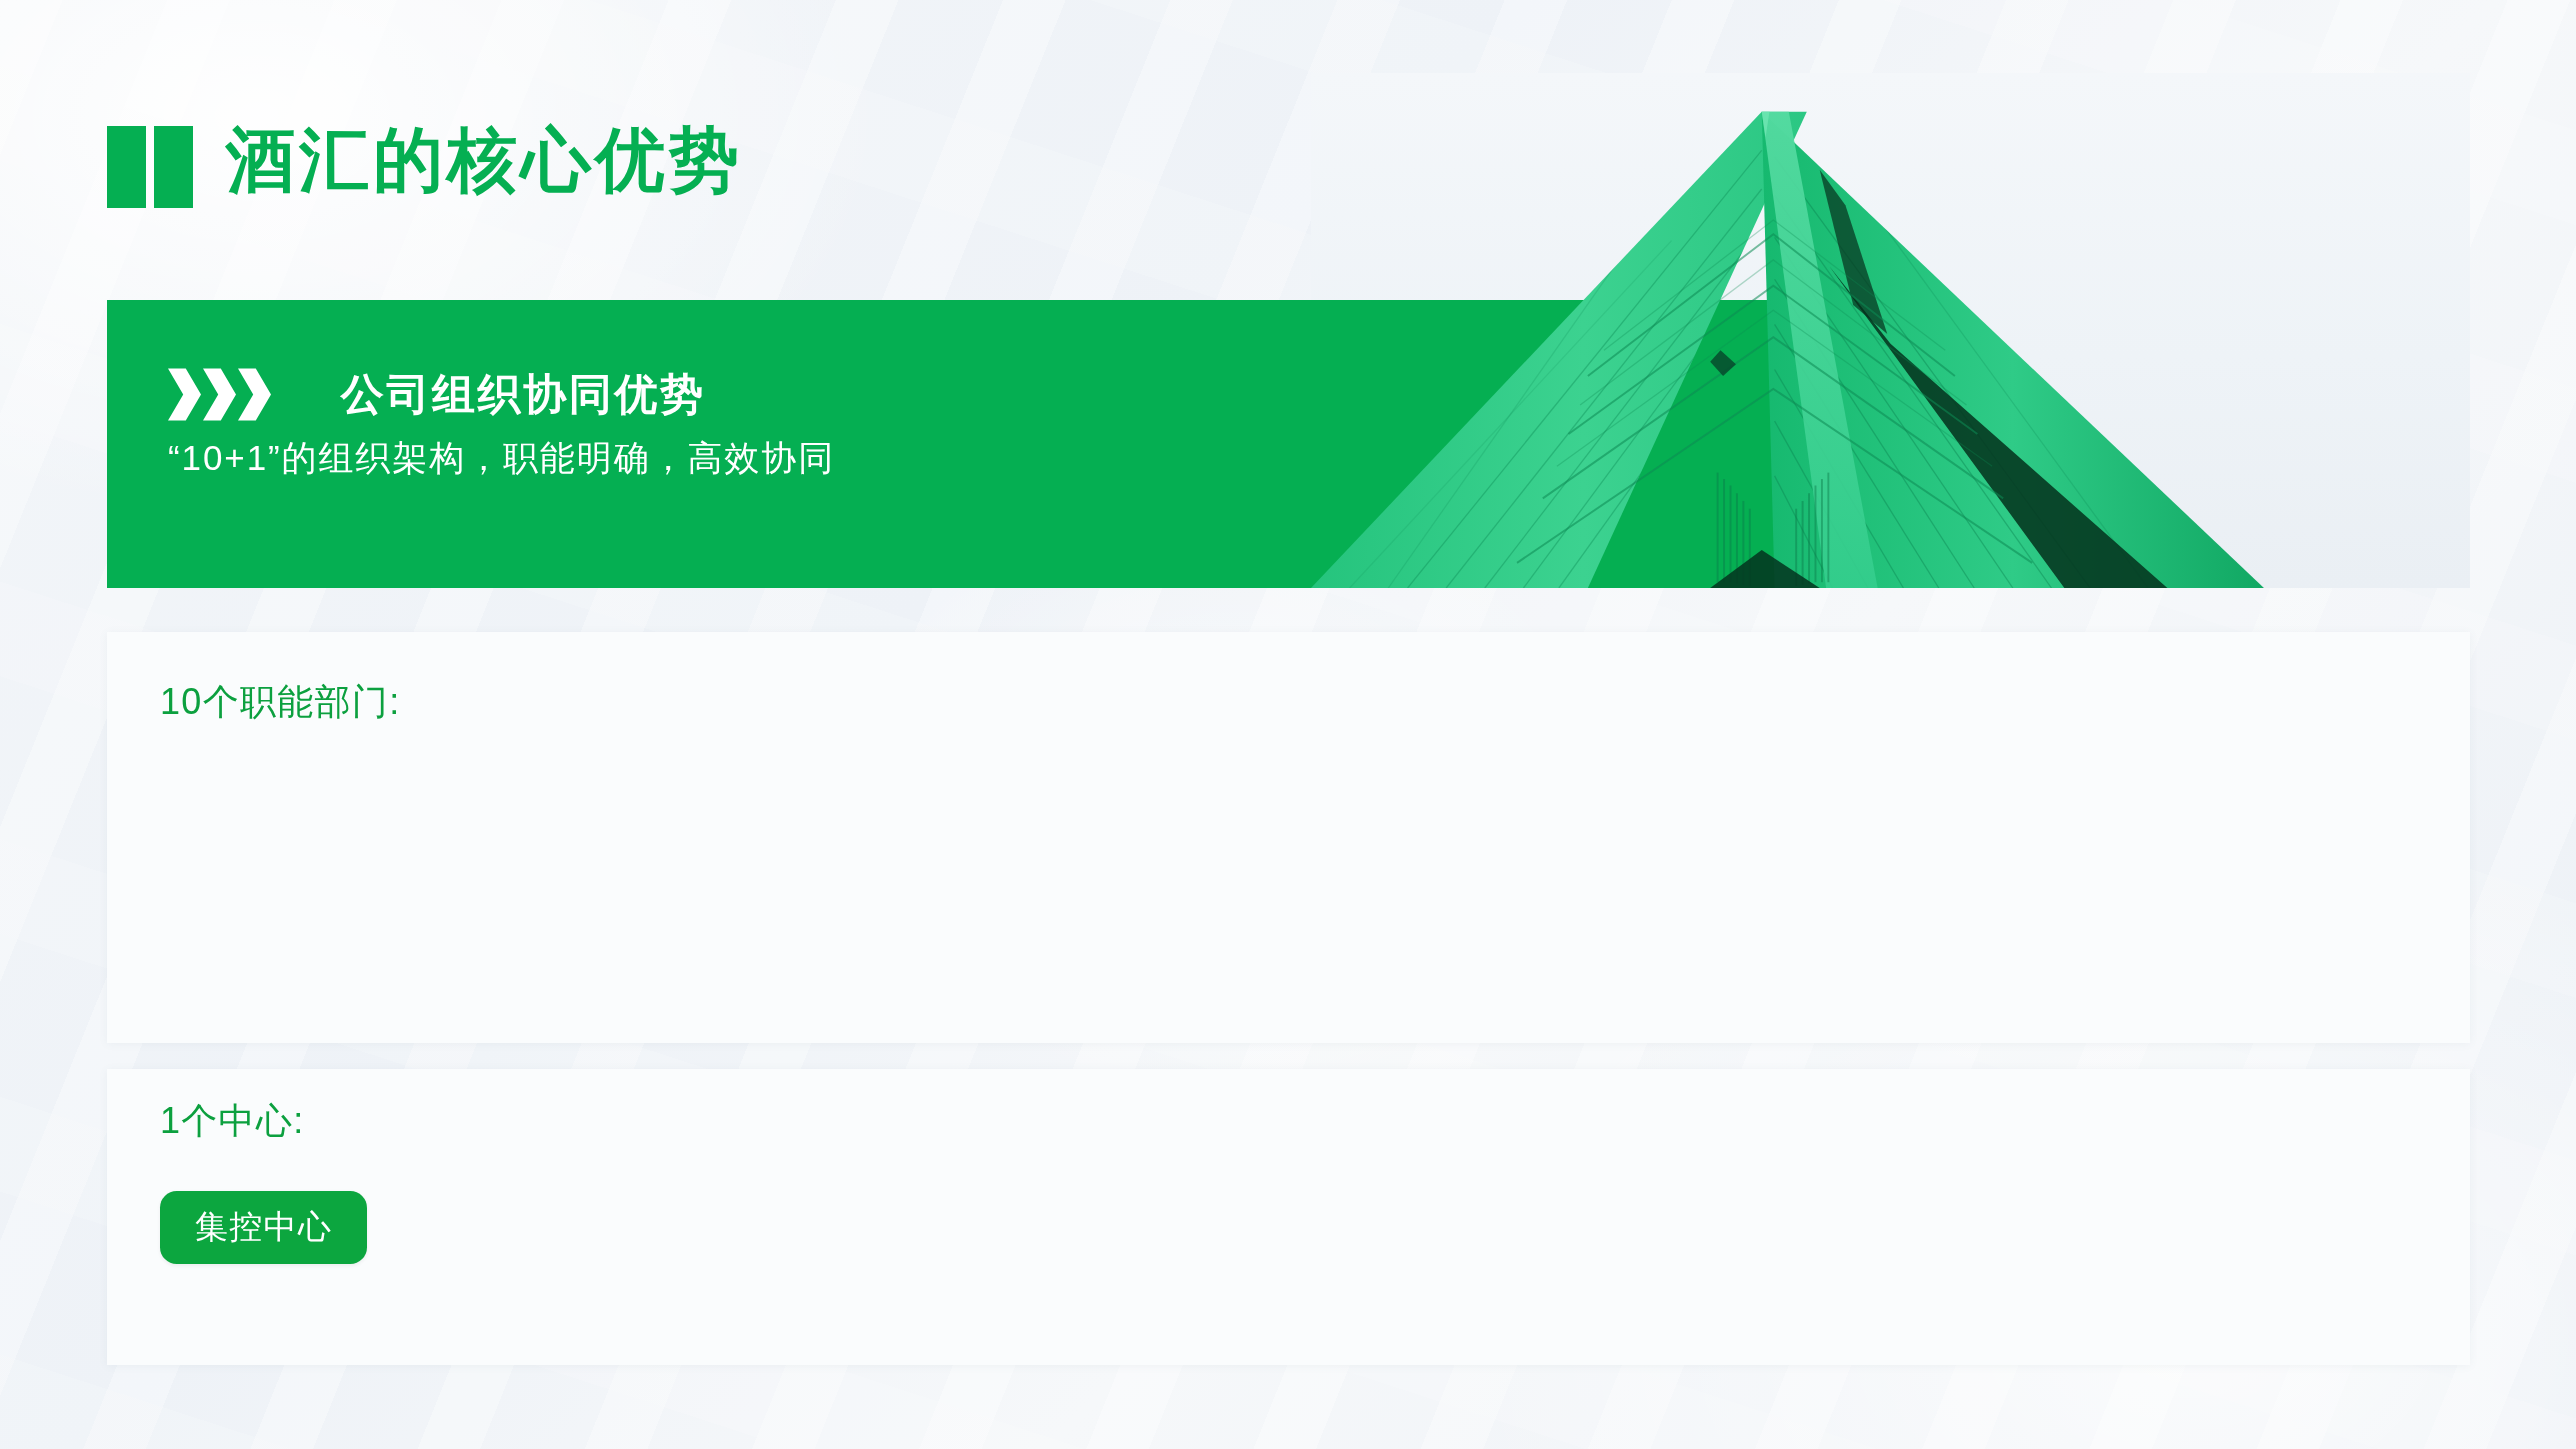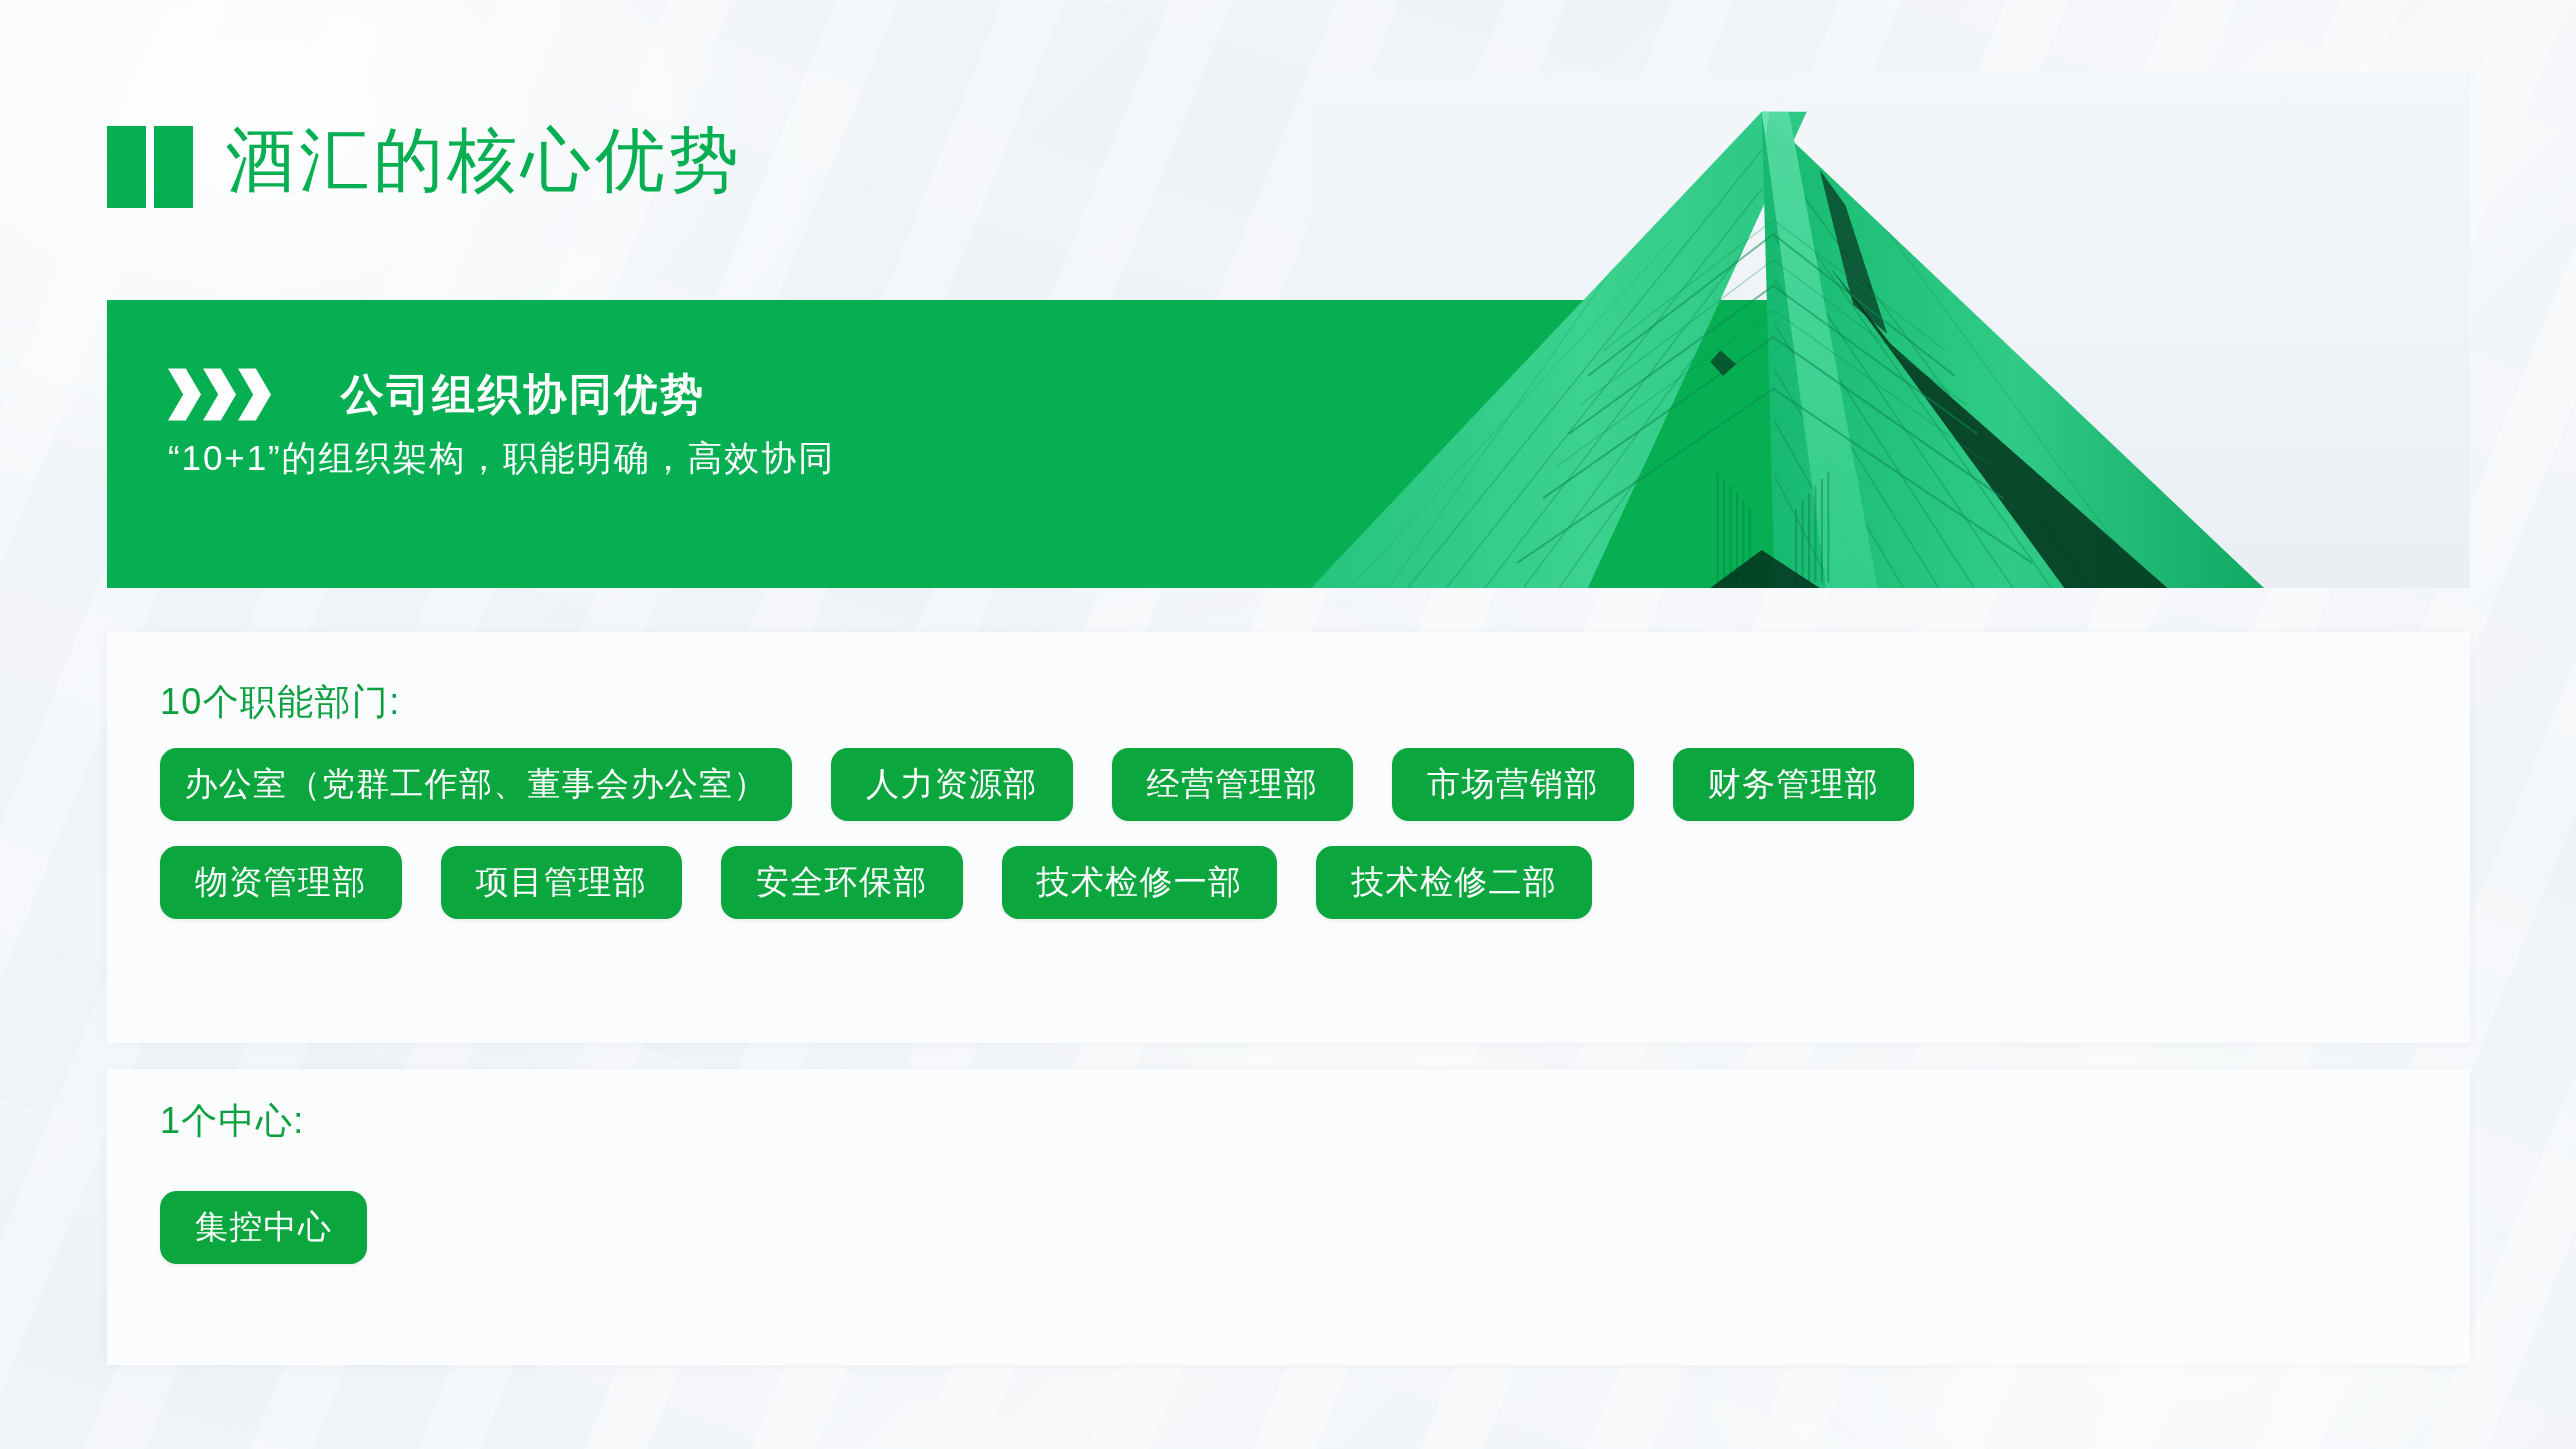--- a/index.html
+++ b/index.html
@@ -33,21 +33,21 @@
 
   
   #title-row {
     position:absolute; left:107px; top:126px;
     display:flex; align-items:flex-start;
   }
   .accent-bar { width:39px; height:82px; background:#05AF52; }
   .accent-bar + .accent-bar { margin-left:8.4px; }
   #page-title {
     margin-left:32px;
-    font-size:70px; font-weight:400; line-height:0.98;
+    font-size:70px; font-weight:700; line-height:0.98;
     color:#05AF52; letter-spacing:3.9px;
     white-space:nowrap;
   }
 
   
   #dots {
     position:absolute; right:111px; top:117px;
     display:flex; gap:18px; align-items:center;
   }
   .dot { width:23px; height:23px; border-radius:50%; }
@@ -266,39 +266,20 @@
           </svg>
         </div>
         <div id="banner-heading">公司组织协同优势</div>
       </div>
       <div id="banner-sub">“10+1”的组织架构，职能明确，高效协同</div>
     </div>
   </div>
 
   <div class="card" id="card-depts">
     <div class="card-label">10个职能部门:</div>
-    <div class="pill-rows">
-
-      <div class="pill-row">
-        <div class="pill wide">办公室（党群工作部、董事会办公室）</div>
-        <div class="pill">人力资源部</div>
-        <div class="pill">经营管理部</div>
-        <div class="pill">市场营销部</div>
-        <div class="pill">财务管理部</div>
-      </div>
-
-      <div class="pill-row">
-        <div class="pill">物资管理部</div>
-        <div class="pill">项目管理部</div>
-        <div class="pill">安全环保部</div>
-        <div class="pill">技术检修一部</div>
-        <div class="pill">技术检修二部</div>
-      </div>
-
-    </div>
   </div>
 
   <div class="card" id="card-center">
     <div class="card-label">1个中心:</div>
     <div class="pill-rows">
       <div class="pill-row">
         <div class="pill" style="min-width:137px">集控中心</div>
       </div>
     </div>
   </div>

